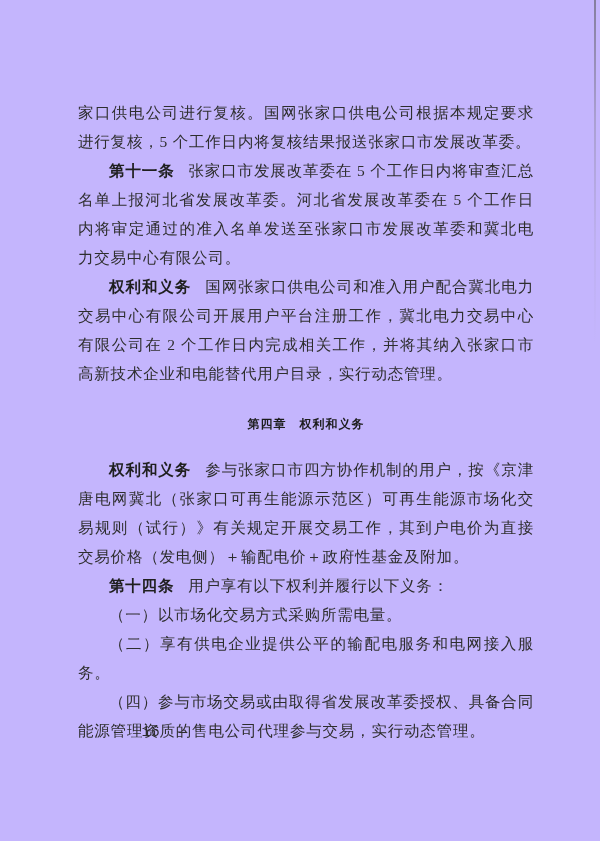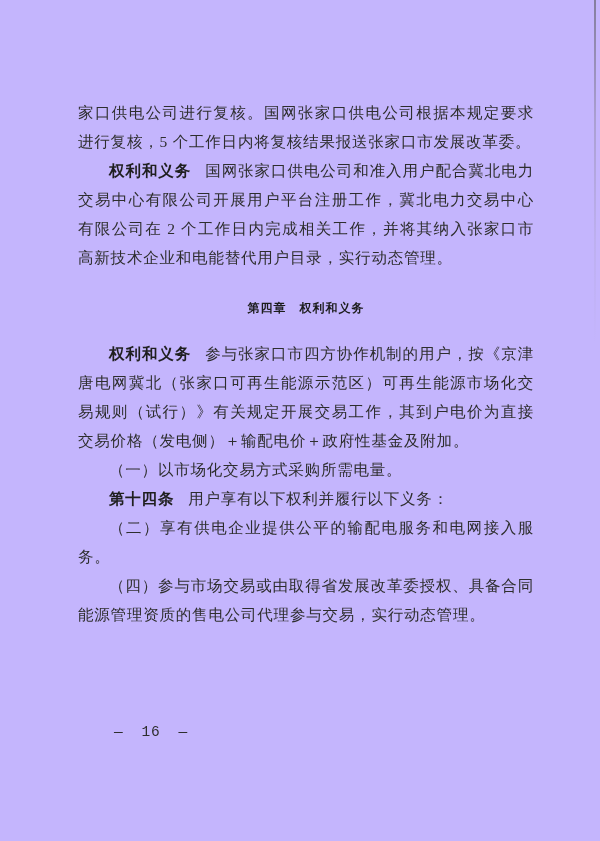--- a/index.html
+++ b/index.html
@@ -79,30 +79,31 @@
 <body>
 
 <div class="page">
 
   <div class="scan-edge"></div>
 
   <div class="content">
 
     <p class="para">家口供电公司进行复核。国网张家口供电公司根据本规定要求进行复核，5 个工作日内将复核结果报送张家口市发展改革委。</p>
 
+    <p class="para indent"><span class="lead">第十一条</span><span>张家口市发展改革委在 5 个工作日内将审查汇总名单上报河北省发展改革委。河北省发展改革委在 5 个工作日内将审定通过的准入名单发送至张家口市发展改革委和冀北电力交易中心有限公司。</span></p>
 
     <p class="para indent"><span class="lead">权利和义务</span><span>国网张家口供电公司和准入用户配合冀北电力交易中心有限公司开展用户平台注册工作，冀北电力交易中心有限公司在 2 个工作日内完成相关工作，并将其纳入张家口市高新技术企业和电能替代用户目录，实行动态管理。</span></p>
 
     <p class="para chapter">第四章　权利和义务</p>
 
     <p class="para indent"><span class="lead">权利和义务</span><span>参与张家口市四方协作机制的用户，按《京津唐电网冀北（张家口可再生能源示范区）可再生能源市场化交易规则（试行）》有关规定开展交易工作，其到户电价为直接交易价格（发电侧）＋输配电价＋政府性基金及附加。</span></p>
 
+    <p class="para indent"><span class="lead">第十四条</span><span>用户享有以下权利并履行以下义务：</span></p>
+
     <p class="para indent"><span>（一）以市场化交易方式采购所需电量。</span></p>
-
-    <p class="para indent"><span class="lead">第十四条</span><span>用户享有以下权利并履行以下义务：</span></p>
 
     <p class="para indent"><span>（二）享有供电企业提供公平的输配电服务和电网接入服务。</span></p>
 
 
     <p class="para indent"><span>（四）参与市场交易或由取得省发展改革委授权、具备合同能源管理资质的售电公司代理参与交易，实行动态管理。</span></p>
 
   </div>
 
   <div class="page-number">— 16 —</div>
 

